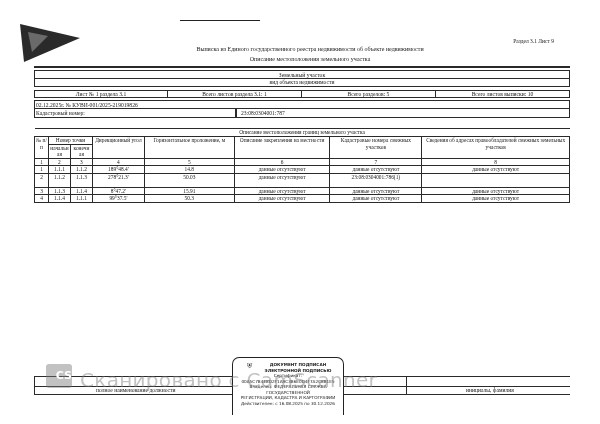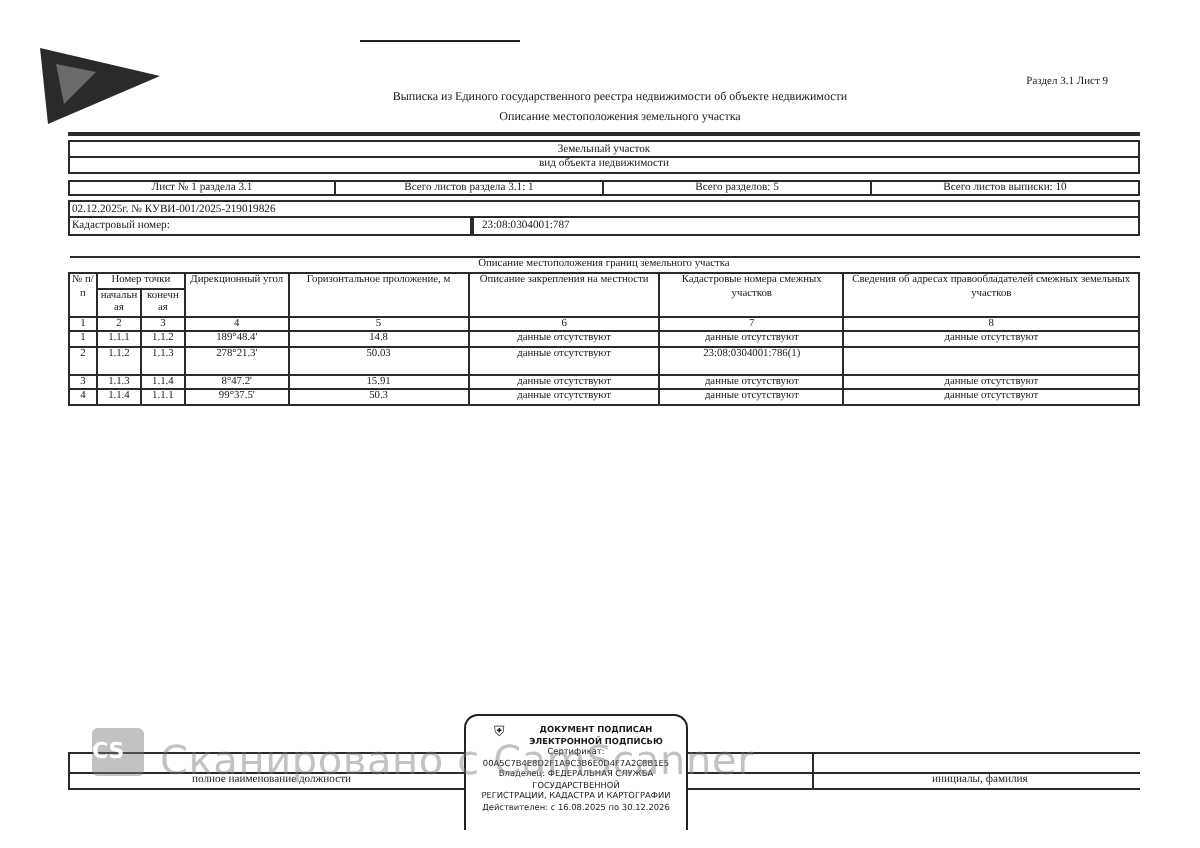--- a/index.html
+++ b/index.html
@@ -48,21 +48,21 @@
     .stamp .emblem { position: absolute; left: 14px; top: 6px; font-size: 7px; }
     .stamp .title-line { font-weight: bold; padding-left: 20px; }
     .watermark {
       position: absolute; left: 46px; top: 368px; font-family: "DejaVu Sans", sans-serif;
       color: rgba(120,120,120,0.45); font-size: 20px; white-space: nowrap; letter-spacing: 0.3px;
     }
     .wm-logo {
       position: absolute; left: 46px; top: 364px; width: 26px; height: 24px;
       background: rgba(120,120,120,0.45); border-radius: 3px; color: #fff;
       font-family: "DejaVu Sans", sans-serif; font-weight: bold; font-size: 11px;
-      text-align: left; line-height: 24px;
+      text-align: right; line-height: 24px;
     }
   </style>
 </head>
 <body>
 
 <svg class="corner-mark" viewBox="0 0 64 46">
   <polygon points="2,6 62,20 6,44" fill="#2a2a2a"></polygon>
   <polygon points="10,14 30,18 14,34" fill="#6a6a6a"></polygon>
 </svg>
 <div class="top-line"></div>

